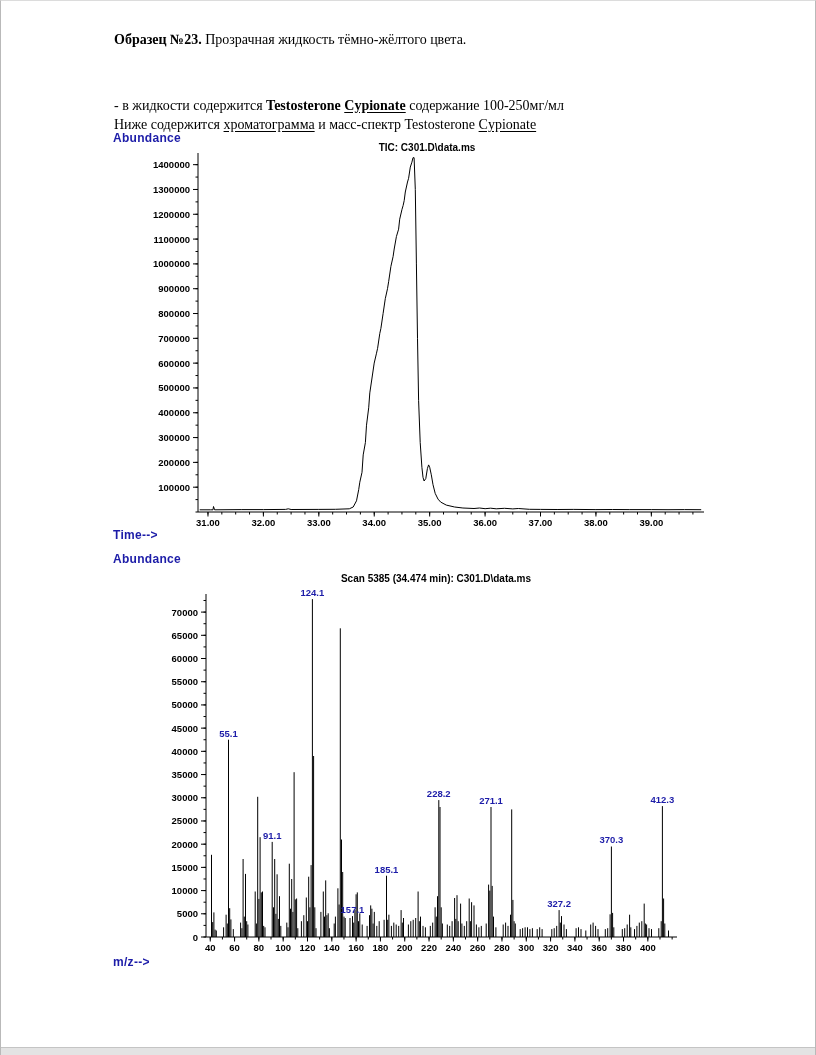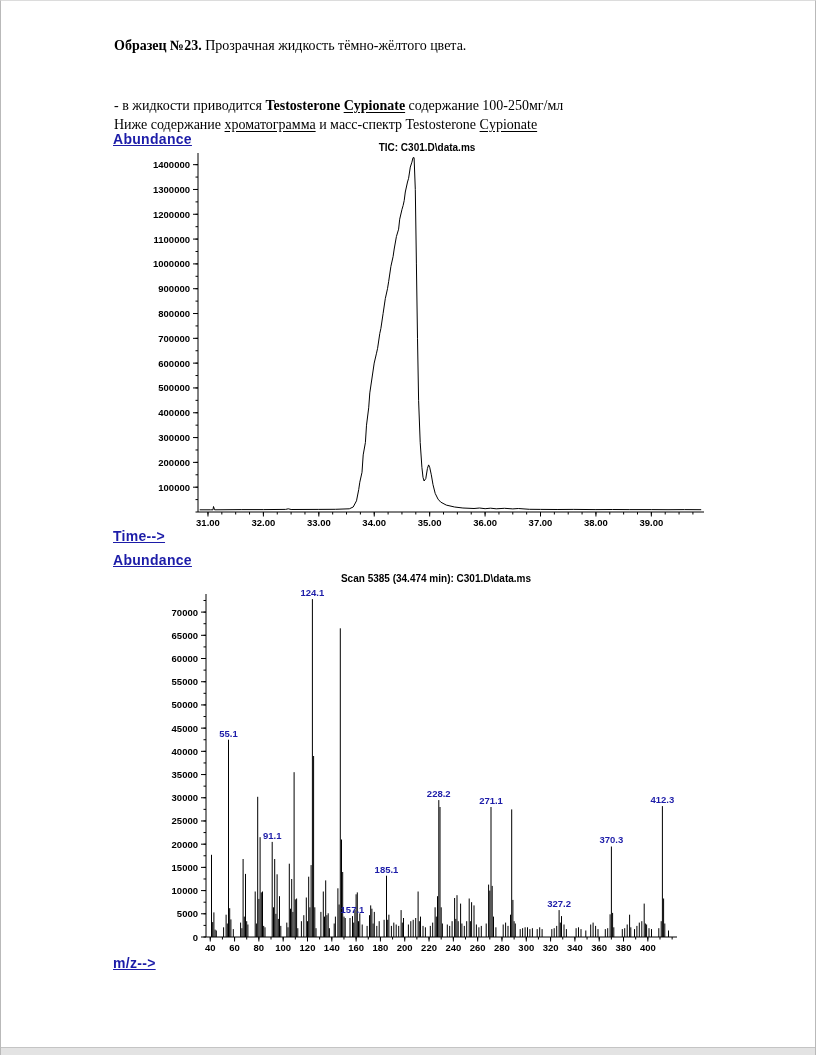--- a/index.html
+++ b/index.html
@@ -7,38 +7,38 @@
     position:relative;width:816px;height:1055px;background:#fff;overflow:hidden;
     border-left:1px solid #b9b9b9;border-right:1px solid #b9b9b9;border-top:1px solid #dcdcdc;
     box-sizing:border-box;
     font-family:"Liberation Serif", serif;
   }
   .para{position:absolute;left:113px;width:600px;font-size:14px;line-height:19px;color:#000;}
   .para b{font-weight:bold;}
   .sq{text-decoration-line:underline;text-decoration-style:wavy;text-decoration-color:#e00000;
       text-decoration-thickness:1px;text-underline-offset:2px;text-decoration:underline;}
   .blue-label{
-    position:absolute;font-family:"Liberation Sans", sans-serif;font-size:14px;font-weight:bold;
-    color:#1c1ca8;letter-spacing:.3px;white-space:nowrap;text-decoration:underline;
+    position:absolute;font-family:"Liberation Sans", sans-serif;font-size:12px;font-weight:bold;
+    color:#1c1ca8;letter-spacing:.3px;white-space:nowrap;
   }
   #charts{position:absolute;left:0;top:0;}
   .bottom-strip{position:absolute;left:0;right:0;top:1046px;height:9px;background:#e3e3e3;border-top:1px solid #c4c4c4;}
   text{font-family:"Liberation Sans", sans-serif;}
 </style>
 </head>
 <body>
 
 <div class="page">
 
-  <p class="para" style="top:21px;"><b>Образец №23.</b><span> Прозрачная жидкость тёмно-жёлтого цвета.</span></p>
+  <p class="para" style="top:15px;"><b>Образец №23.</b><span> Прозрачная жидкость тёмно-жёлтого цвета.</span></p>
 
 
   <p class="para" style="top:81px;">
-    <span style="display:block"><span>- в жидкости приводится </span><b><span>Testosterone </span><span class="sq">Cypionate</span></b><span> содержание 100-250мг/мл</span></span>
-    <span style="display:block"><span>Ниже содержание </span><span class="sq">хроматограмма</span><span> и масс-спектр Testosterone </span><span class="sq">Cypionate</span></span>
+    <span style="display:block"><span>- в жидкости содержится </span><b><span>Testosterone </span><span class="sq">Cypionate</span></b><span> содержание 100-250мг/мл</span></span>
+    <span style="display:block"><span>Ниже содержится </span><span class="sq">хроматограмма</span><span> и масс-спектр Testosterone </span><span class="sq">Cypionate</span></span>
   </p>
 
   <div class="blue-label" style="left:112px;top:130px;">Abundance</div>
   <div class="blue-label" style="left:112px;top:527px;text-align:right;">Time--&gt;</div>
   <div class="blue-label" style="left:112px;top:551px;">Abundance</div>
   <div class="blue-label" style="left:112px;top:954px;text-align:right;">m/z--&gt;</div>
 
   <svg id="charts" width="816" height="1055">
       <g>
         <line x1="197" y1="152" x2="197" y2="511" stroke="#000000" stroke-width="1"></line>

